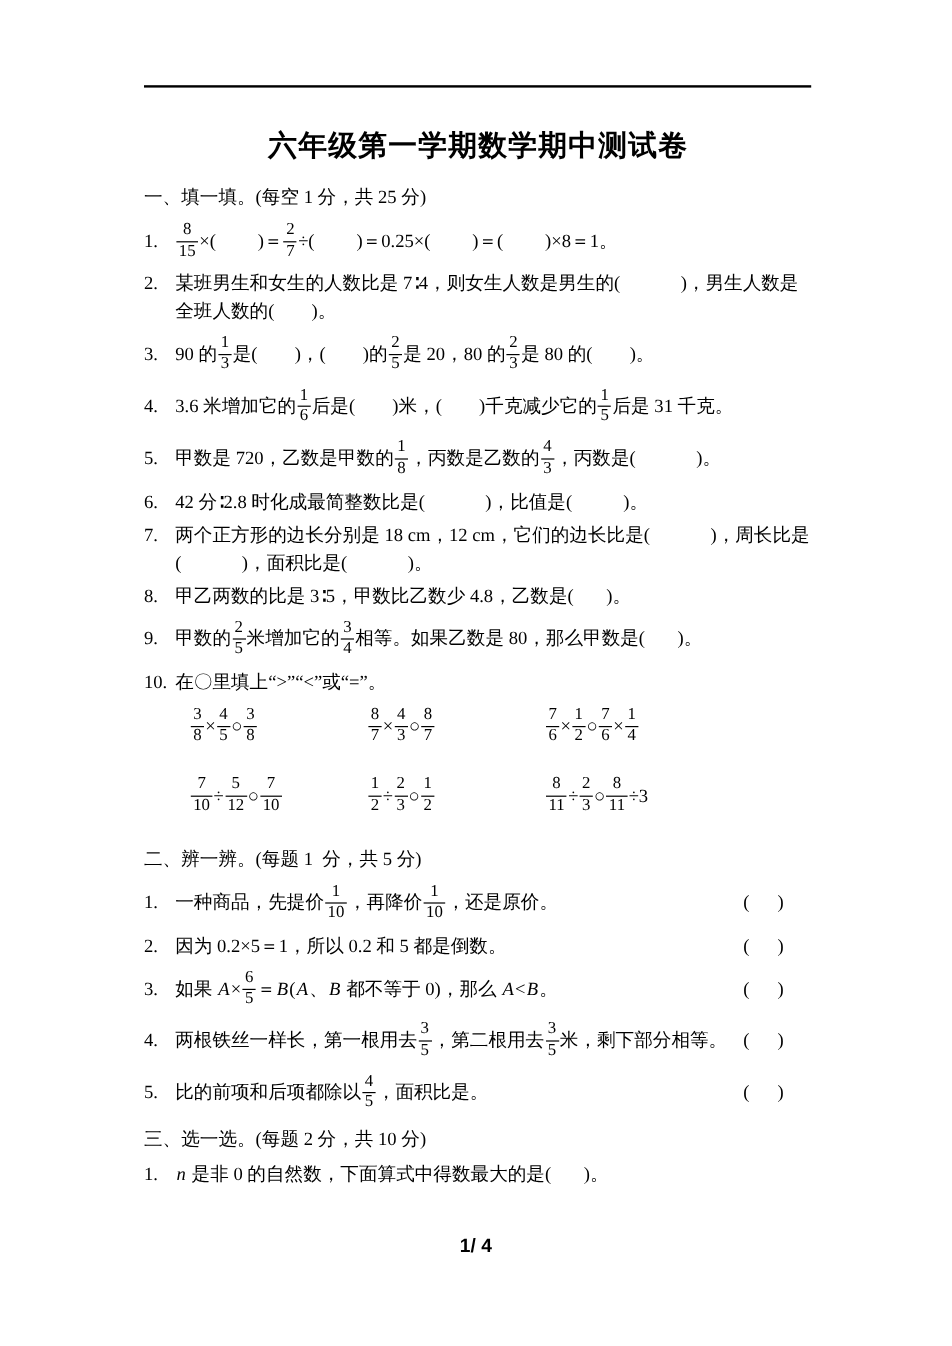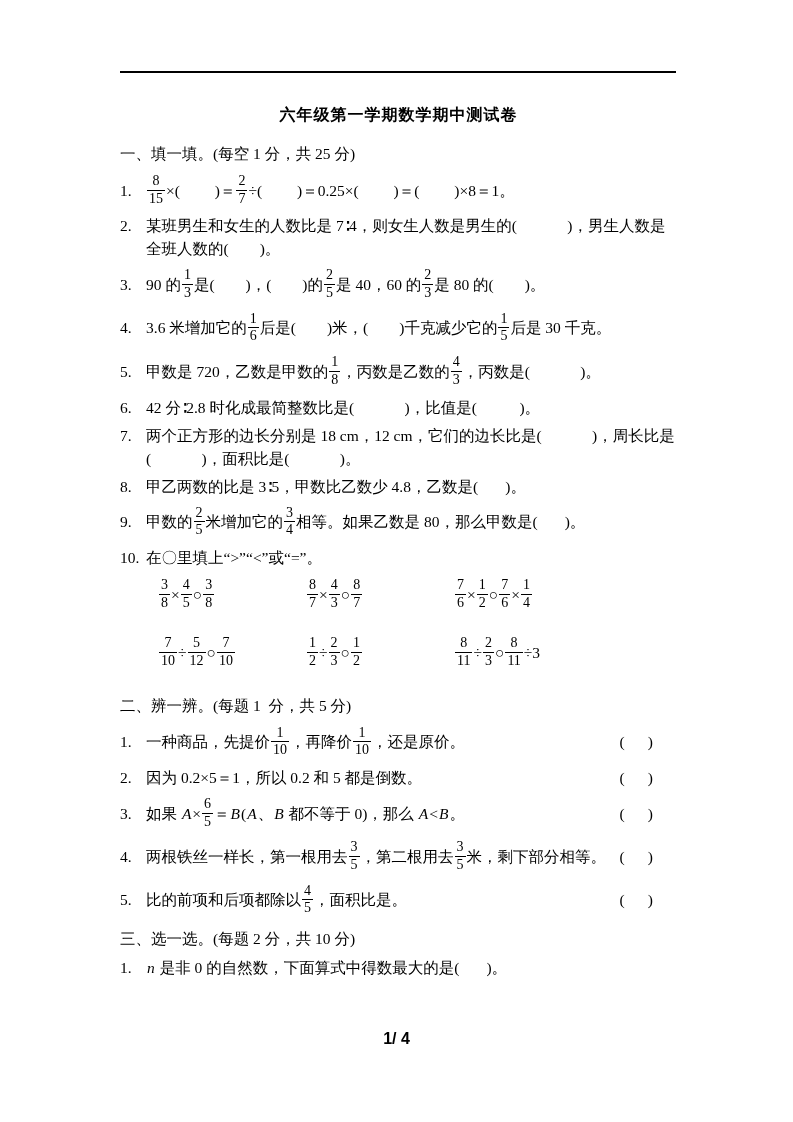--- a/index.html
+++ b/index.html
@@ -5,21 +5,21 @@
   html, body { margin:0; padding:0; background:#ffffff; }
   .page {
     position:relative; width:793px; height:1122px; background:#ffffff;
     font-family:"Liberation Serif","DejaVu Serif",serif; color:#000;
     font-size:15.5px; overflow:hidden;
   }
   .top-rule { position:absolute; left:120px; top:71px; width:556px; height:2px; background:#000; }
   .content { position:absolute; left:120px; top:84px; width:557px; }
   .title {
     font-family:"Liberation Sans","DejaVu Sans",sans-serif; font-weight:bold;
-    font-size:16px; text-align:center; margin:21px 0 14px 0; letter-spacing:1px;
+    font-size:24px; text-align:center; margin:21px 0 14px 0; letter-spacing:1px;
   }
   .heading { line-height:27px; margin:0 0 4px 0; white-space:pre-wrap; }
   .section { margin-top:6px; }
   .item { display:flex; align-items:center; margin-bottom:5px; }
   .item.with-answer { padding-right:24px; }
   .inum { flex:none; width:26px; line-height:23px; align-self:flex-start; padding-top:0; }
   .item.tall .inum { align-self:center; }
   .itext { display:flex; align-items:center; flex-wrap:wrap; min-width:0; }
   .txt { white-space:pre-wrap; line-height:23px; }
   .ital { font-style:italic; line-height:23px; padding:0 1px; font-family:"Liberation Serif","DejaVu Serif",serif; }
@@ -73,42 +73,42 @@
               <span class="txt">90 的</span>
               <span class="frac">
                 <span class="fnum">1</span>
                 <span class="fden">3</span>
               </span>
               <span class="txt">是(        )，(        )的</span>
               <span class="frac">
                 <span class="fnum">2</span>
                 <span class="fden">5</span>
               </span>
-              <span class="txt">是 40，60 的</span>
+              <span class="txt">是 20，80 的</span>
               <span class="frac">
                 <span class="fnum">2</span>
                 <span class="fden">3</span>
               </span>
               <span class="txt">是 80 的(        )。</span>
             </span>
           </div>
           <div class="item tall">
             <span class="inum">4.</span>
             <span class="itext">
               <span class="txt">3.6 米增加它的</span>
               <span class="frac">
                 <span class="fnum">1</span>
                 <span class="fden">6</span>
               </span>
               <span class="txt">后是(        )米，(        )千克减少它的</span>
               <span class="frac">
                 <span class="fnum">1</span>
                 <span class="fden">5</span>
               </span>
-              <span class="txt">后是 30 千克。</span>
+              <span class="txt">后是 31 千克。</span>
             </span>
           </div>
           <div class="item tall">
             <span class="inum">5.</span>
             <span class="itext">
               <span class="txt">甲数是 720，乙数是甲数的</span>
               <span class="frac">
                 <span class="fnum">1</span>
                 <span class="fden">8</span>
               </span>

